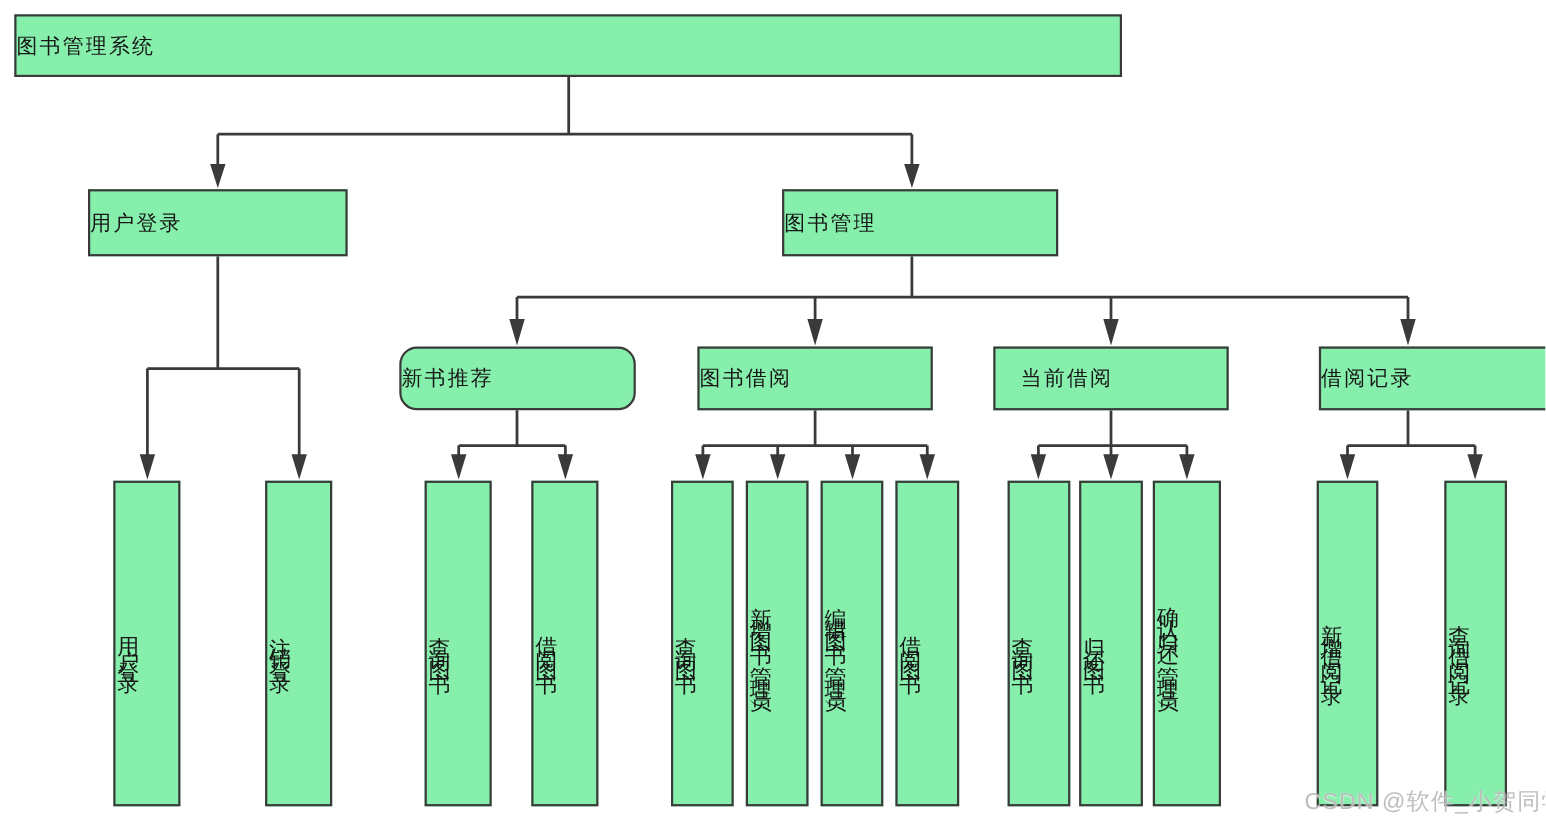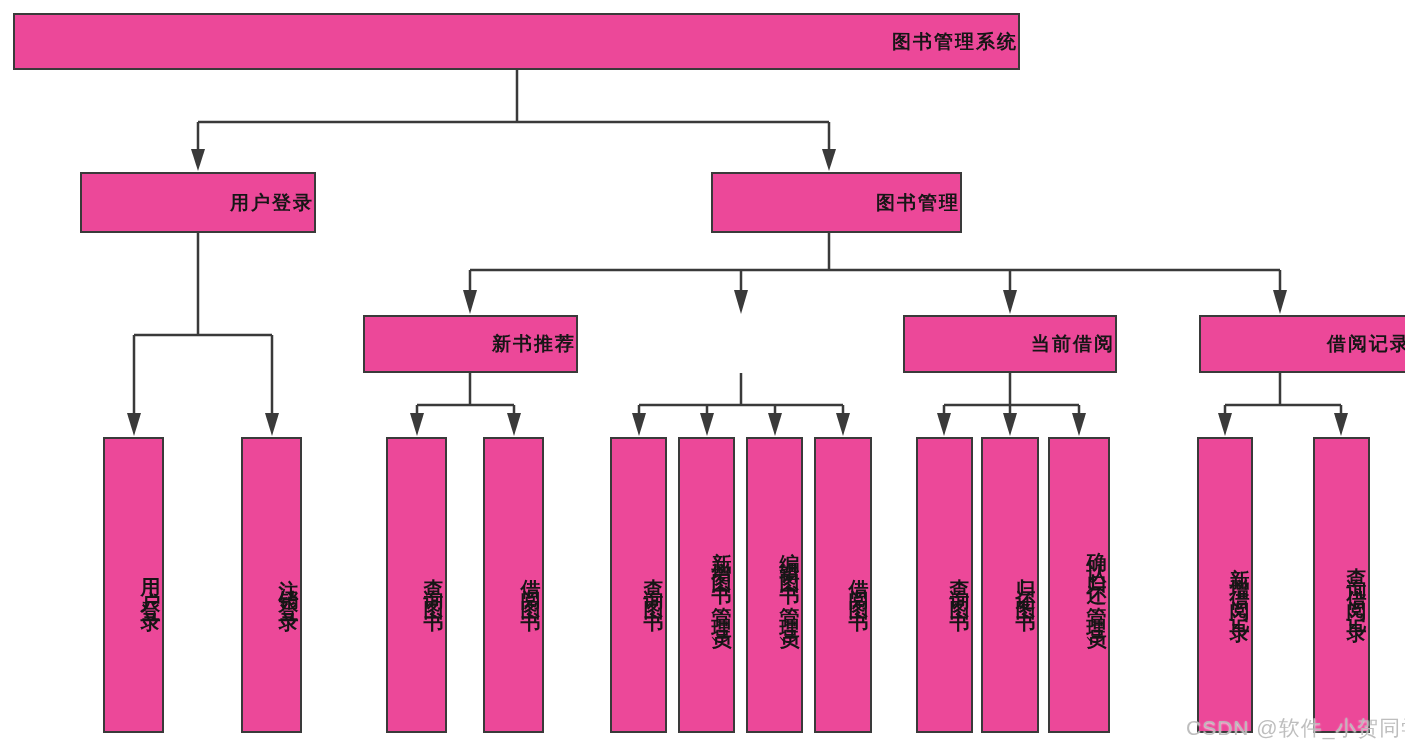--- a/index.html
+++ b/index.html
@@ -17,27 +17,26 @@
   svg.connectors path{
     stroke:#3a3a3a;stroke-width:2.5;fill:none;
   }
   svg.connectors polygon{
     fill:#3a3a3a;stroke:none;
   }
   .node{
     position:absolute;
     box-sizing:border-box;
     border:2.5px solid #3a3a3a;
-    background:#ec4899;
-    display:flex;align-items:center;justify-content:flex-end;
+    background:#86efac;
+    display:flex;align-items:center;justify-content:flex-start;
     color:#161616;
     font-size:19px;
     letter-spacing:2px;
     z-index:2;
-    font-weight:bold;
   }
   .leaf .vtext{
     writing-mode:vertical-rl;
     text-orientation:mixed;
     font-size:20px;
     line-height:1.1;
     letter-spacing:11px;
     color:#161616;
   }
   .watermark{
@@ -96,24 +95,27 @@
     <span>图书管理系统</span>
   </div>
 
   <div class="node" style="left:80px;top:172px;width:236px;height:61px;">
     <span>用户登录</span>
   </div>
   <div class="node" style="left:711px;top:172px;width:251px;height:61px;">
     <span>图书管理</span>
   </div>
 
-  <div class="node" style="left:363px;top:315px;width:215px;height:58px;">
+  <div class="node" style="left:363px;top:315px;width:215px;height:58px;border-radius:16px;">
     <span>新书推荐</span>
   </div>
-  <div class="node" style="left:903px;top:315px;width:214px;height:58px;">
+  <div class="node" style="left:634px;top:315px;width:214px;height:58px;">
+    <span>图书借阅</span>
+  </div>
+  <div class="node" style="left:903px;top:315px;width:214px;height:58px;padding-left:23px;">
     <span>当前借阅</span>
   </div>
   <div class="node" style="left:1173px;top:315px;width:214px;height:58px;margin-left:26px;">
     <span>借阅记录</span>
   </div>
 
   <div class="node leaf" style="left:103px;top:437px;width:61px;height:296px;">
     <span class="vtext">用户登录</span>
   </div>
   <div class="node leaf" style="left:241px;top:437px;width:61px;height:296px;">

